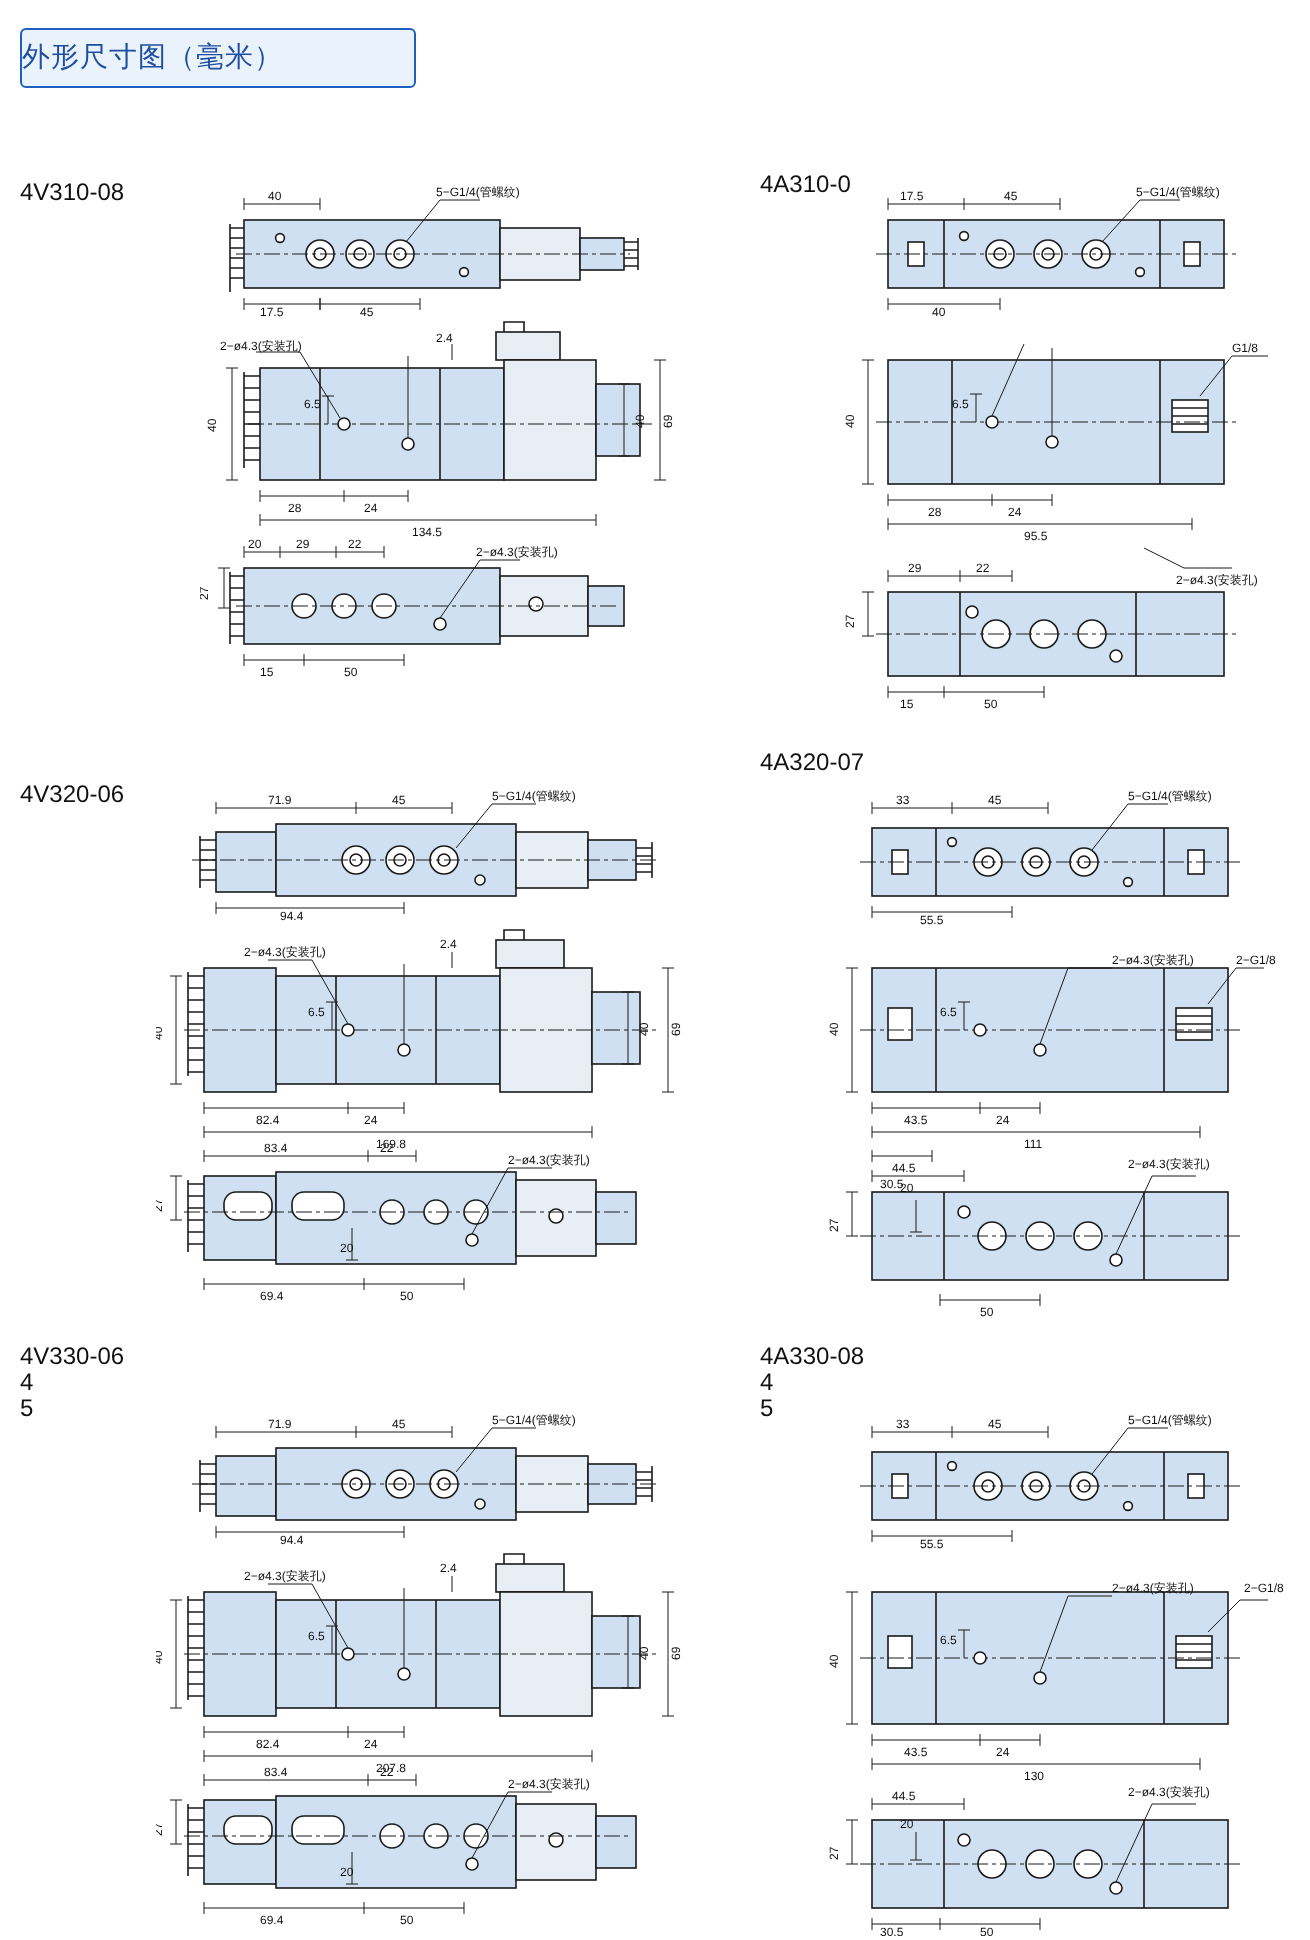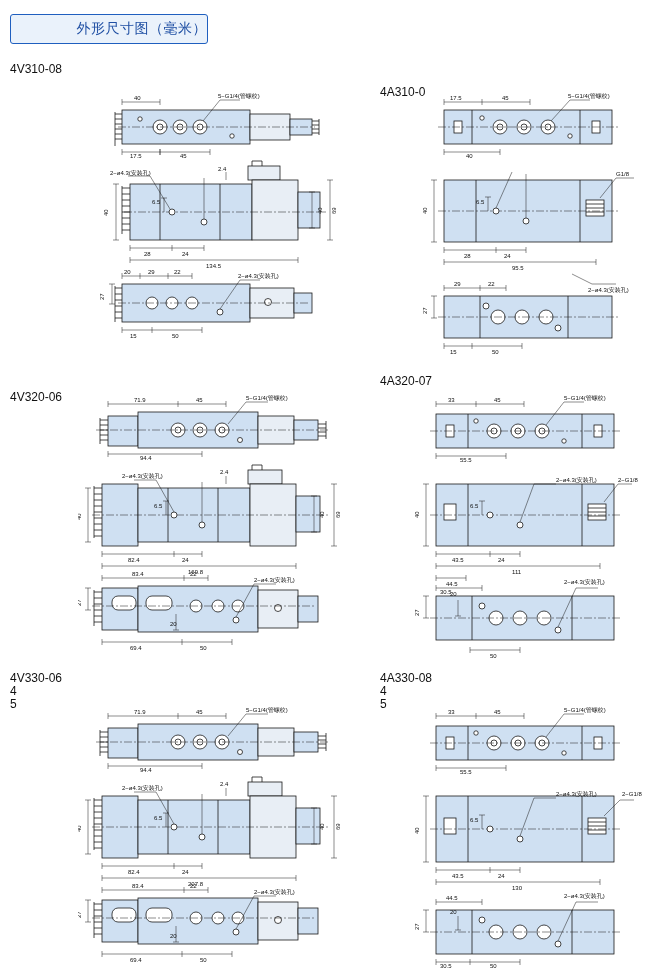--- a/index.html
+++ b/index.html
@@ -8,21 +8,21 @@
     font-family:"Liberation Sans", sans-serif;
     color:#111;position:relative;overflow:hidden;
   }
   .page{position:relative;width:655px;height:970px;}
 
   
   .title-bar{
     position:absolute;left:10px;top:14px;width:196px;height:28px;
     border:1px solid #1f5fbf;border-radius:3px;
     background:#eaf2fb;
-    display:flex;align-items:center;justify-content:flex-end;
+    display:flex;align-items:center;justify-content:flex-start;
   }
   .title-bar span{
     font-size:14px;color:#1f4fa3;letter-spacing:.5px;white-space:nowrap;
   }
 
   
   .model{
     position:absolute;font-size:12px;color:#111;white-space:pre-line;line-height:13px;
   }
 
@@ -42,21 +42,21 @@
 </style>
 </head>
 <body>
 
 <div class="page">
 
   <div class="title-bar">
     <span>外形尺寸图（毫米）</span>
   </div>
 
-  <div class="model" style="left:10px;top:63px;">4V310-08</div>
+  <div class="model" style="left:10px;top:90px;">4V310-08</div>
   <div class="model" style="left:380px;top:86px;">4A310-0</div>
   <div class="model" style="left:10px;top:375px;margin-top:16px;">4V320-06</div>
   <div class="model" style="left:380px;top:375px;">4A320-07</div>
   <div class="model" style="left:10px;top:672px;">4V330-06
 4
 5</div>
   <div class="model" style="left:380px;top:672px;">4A330-08
 4
 5</div>
 

